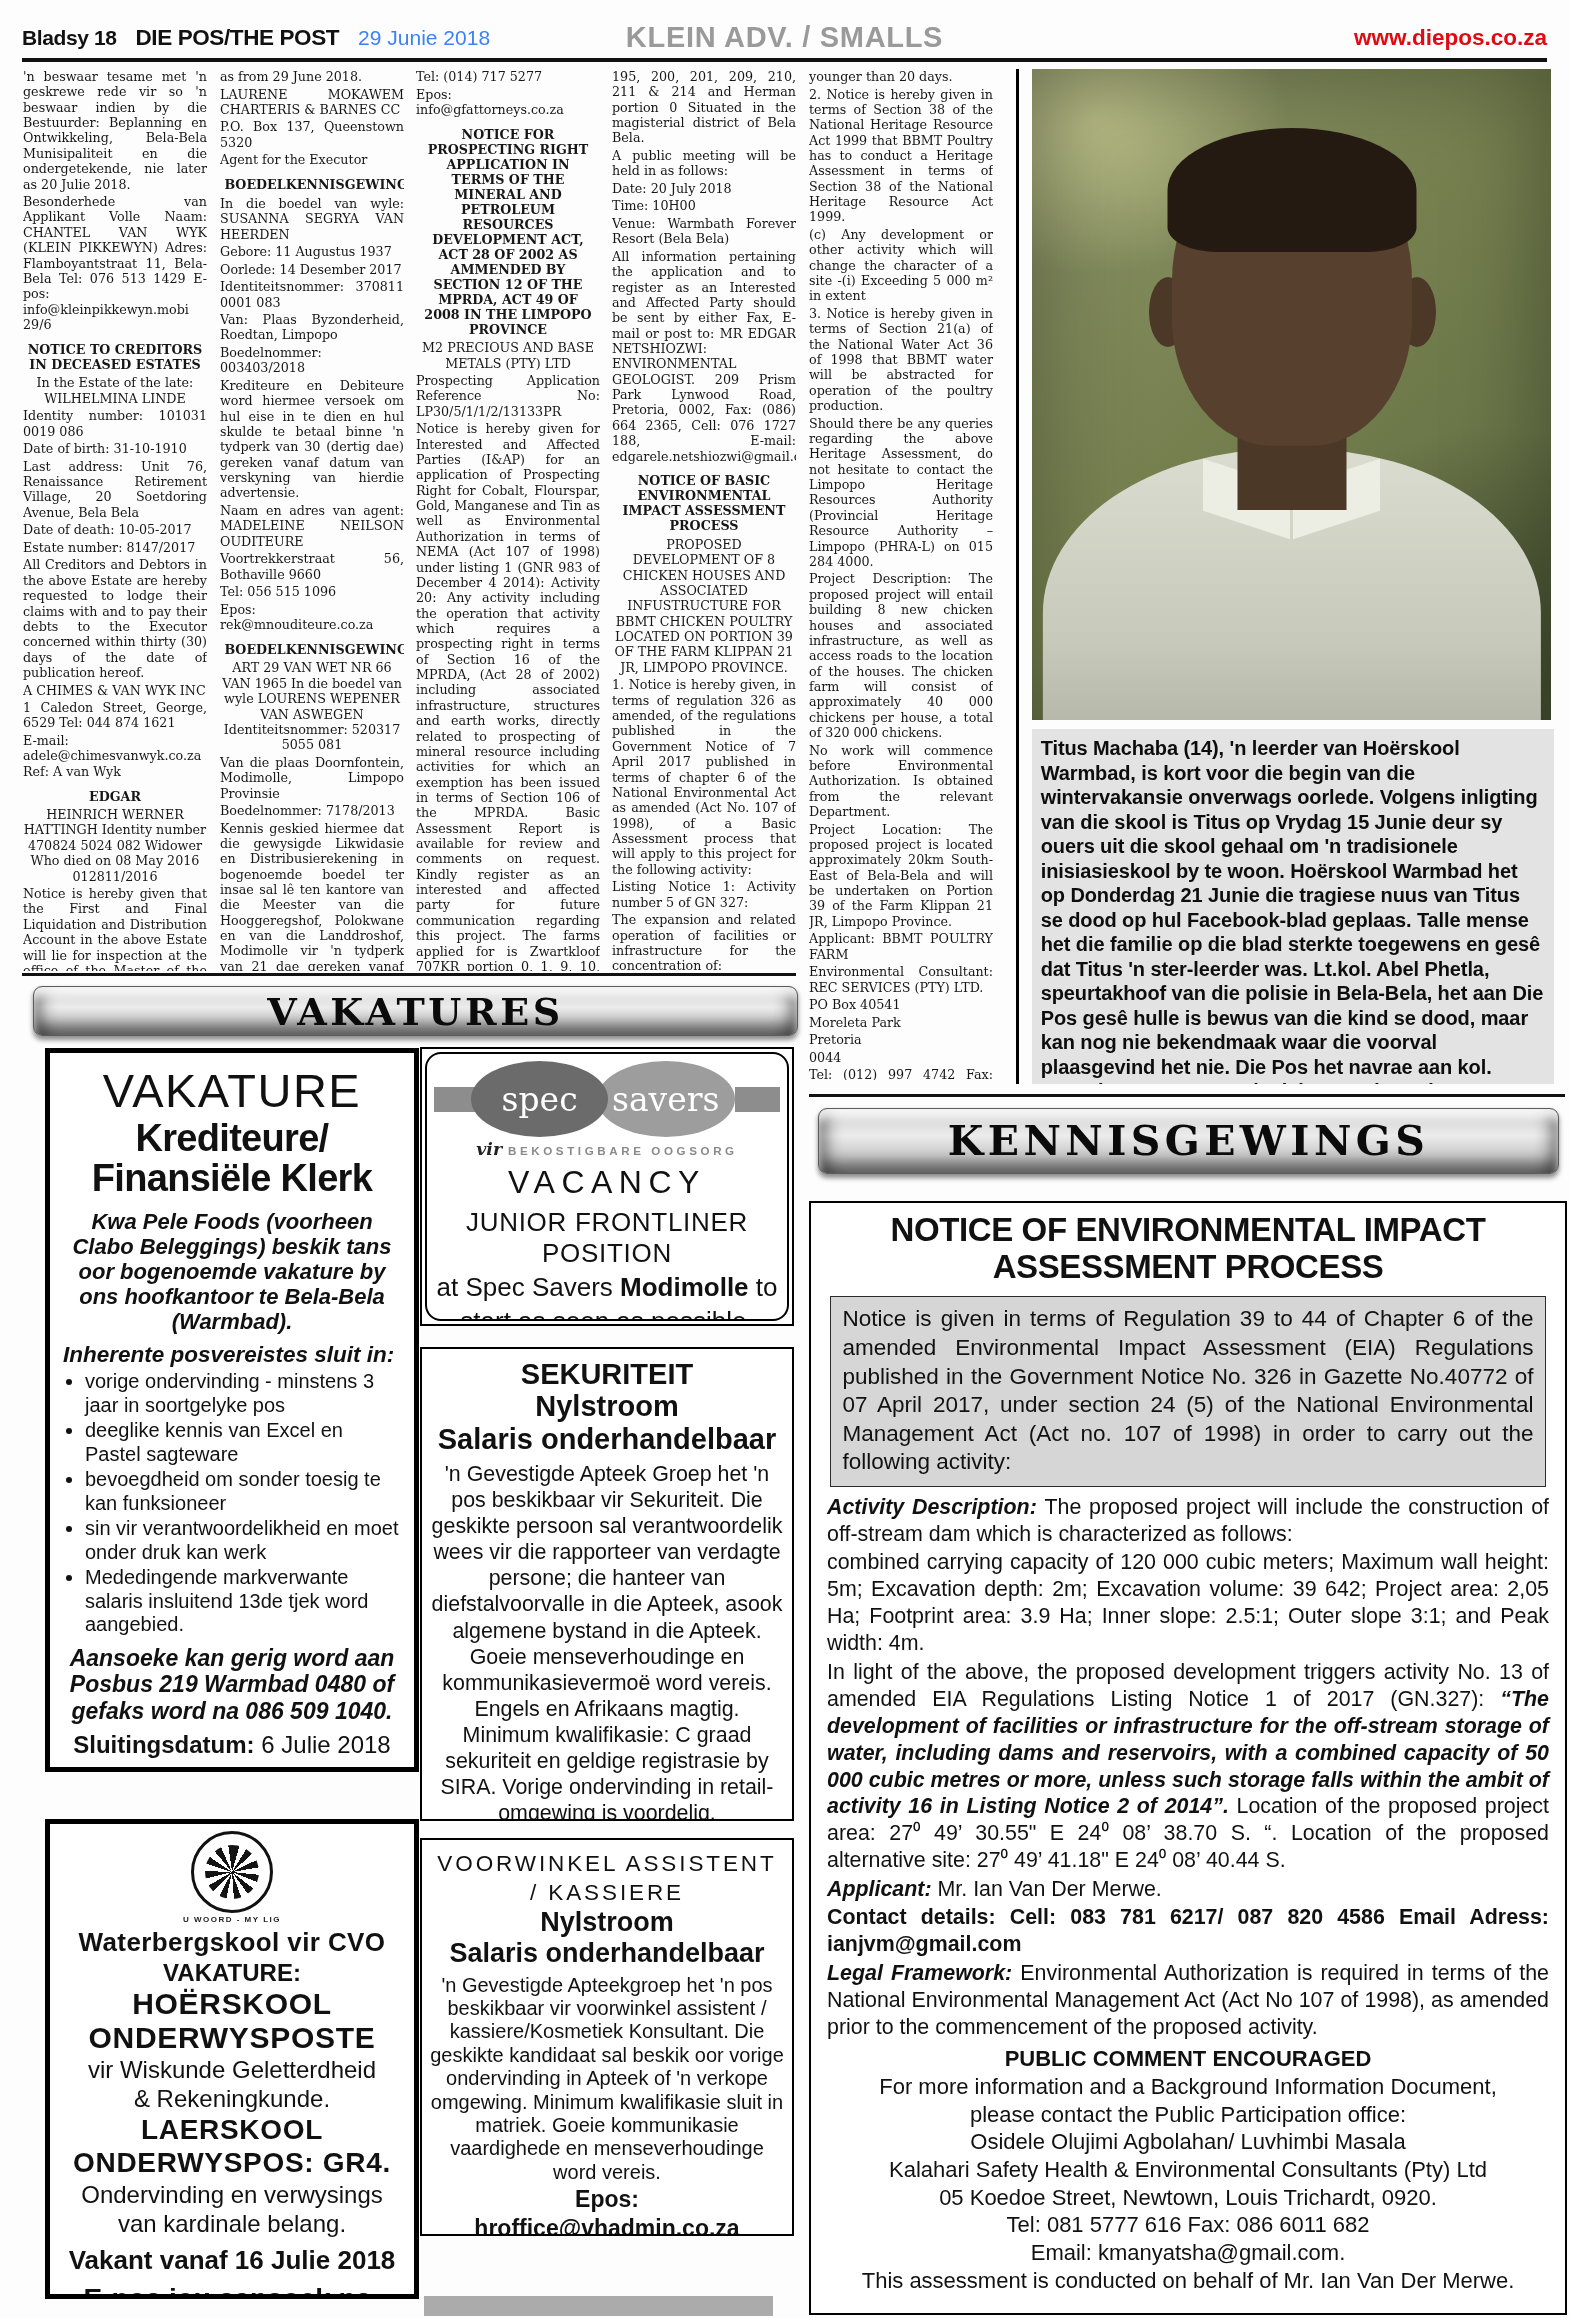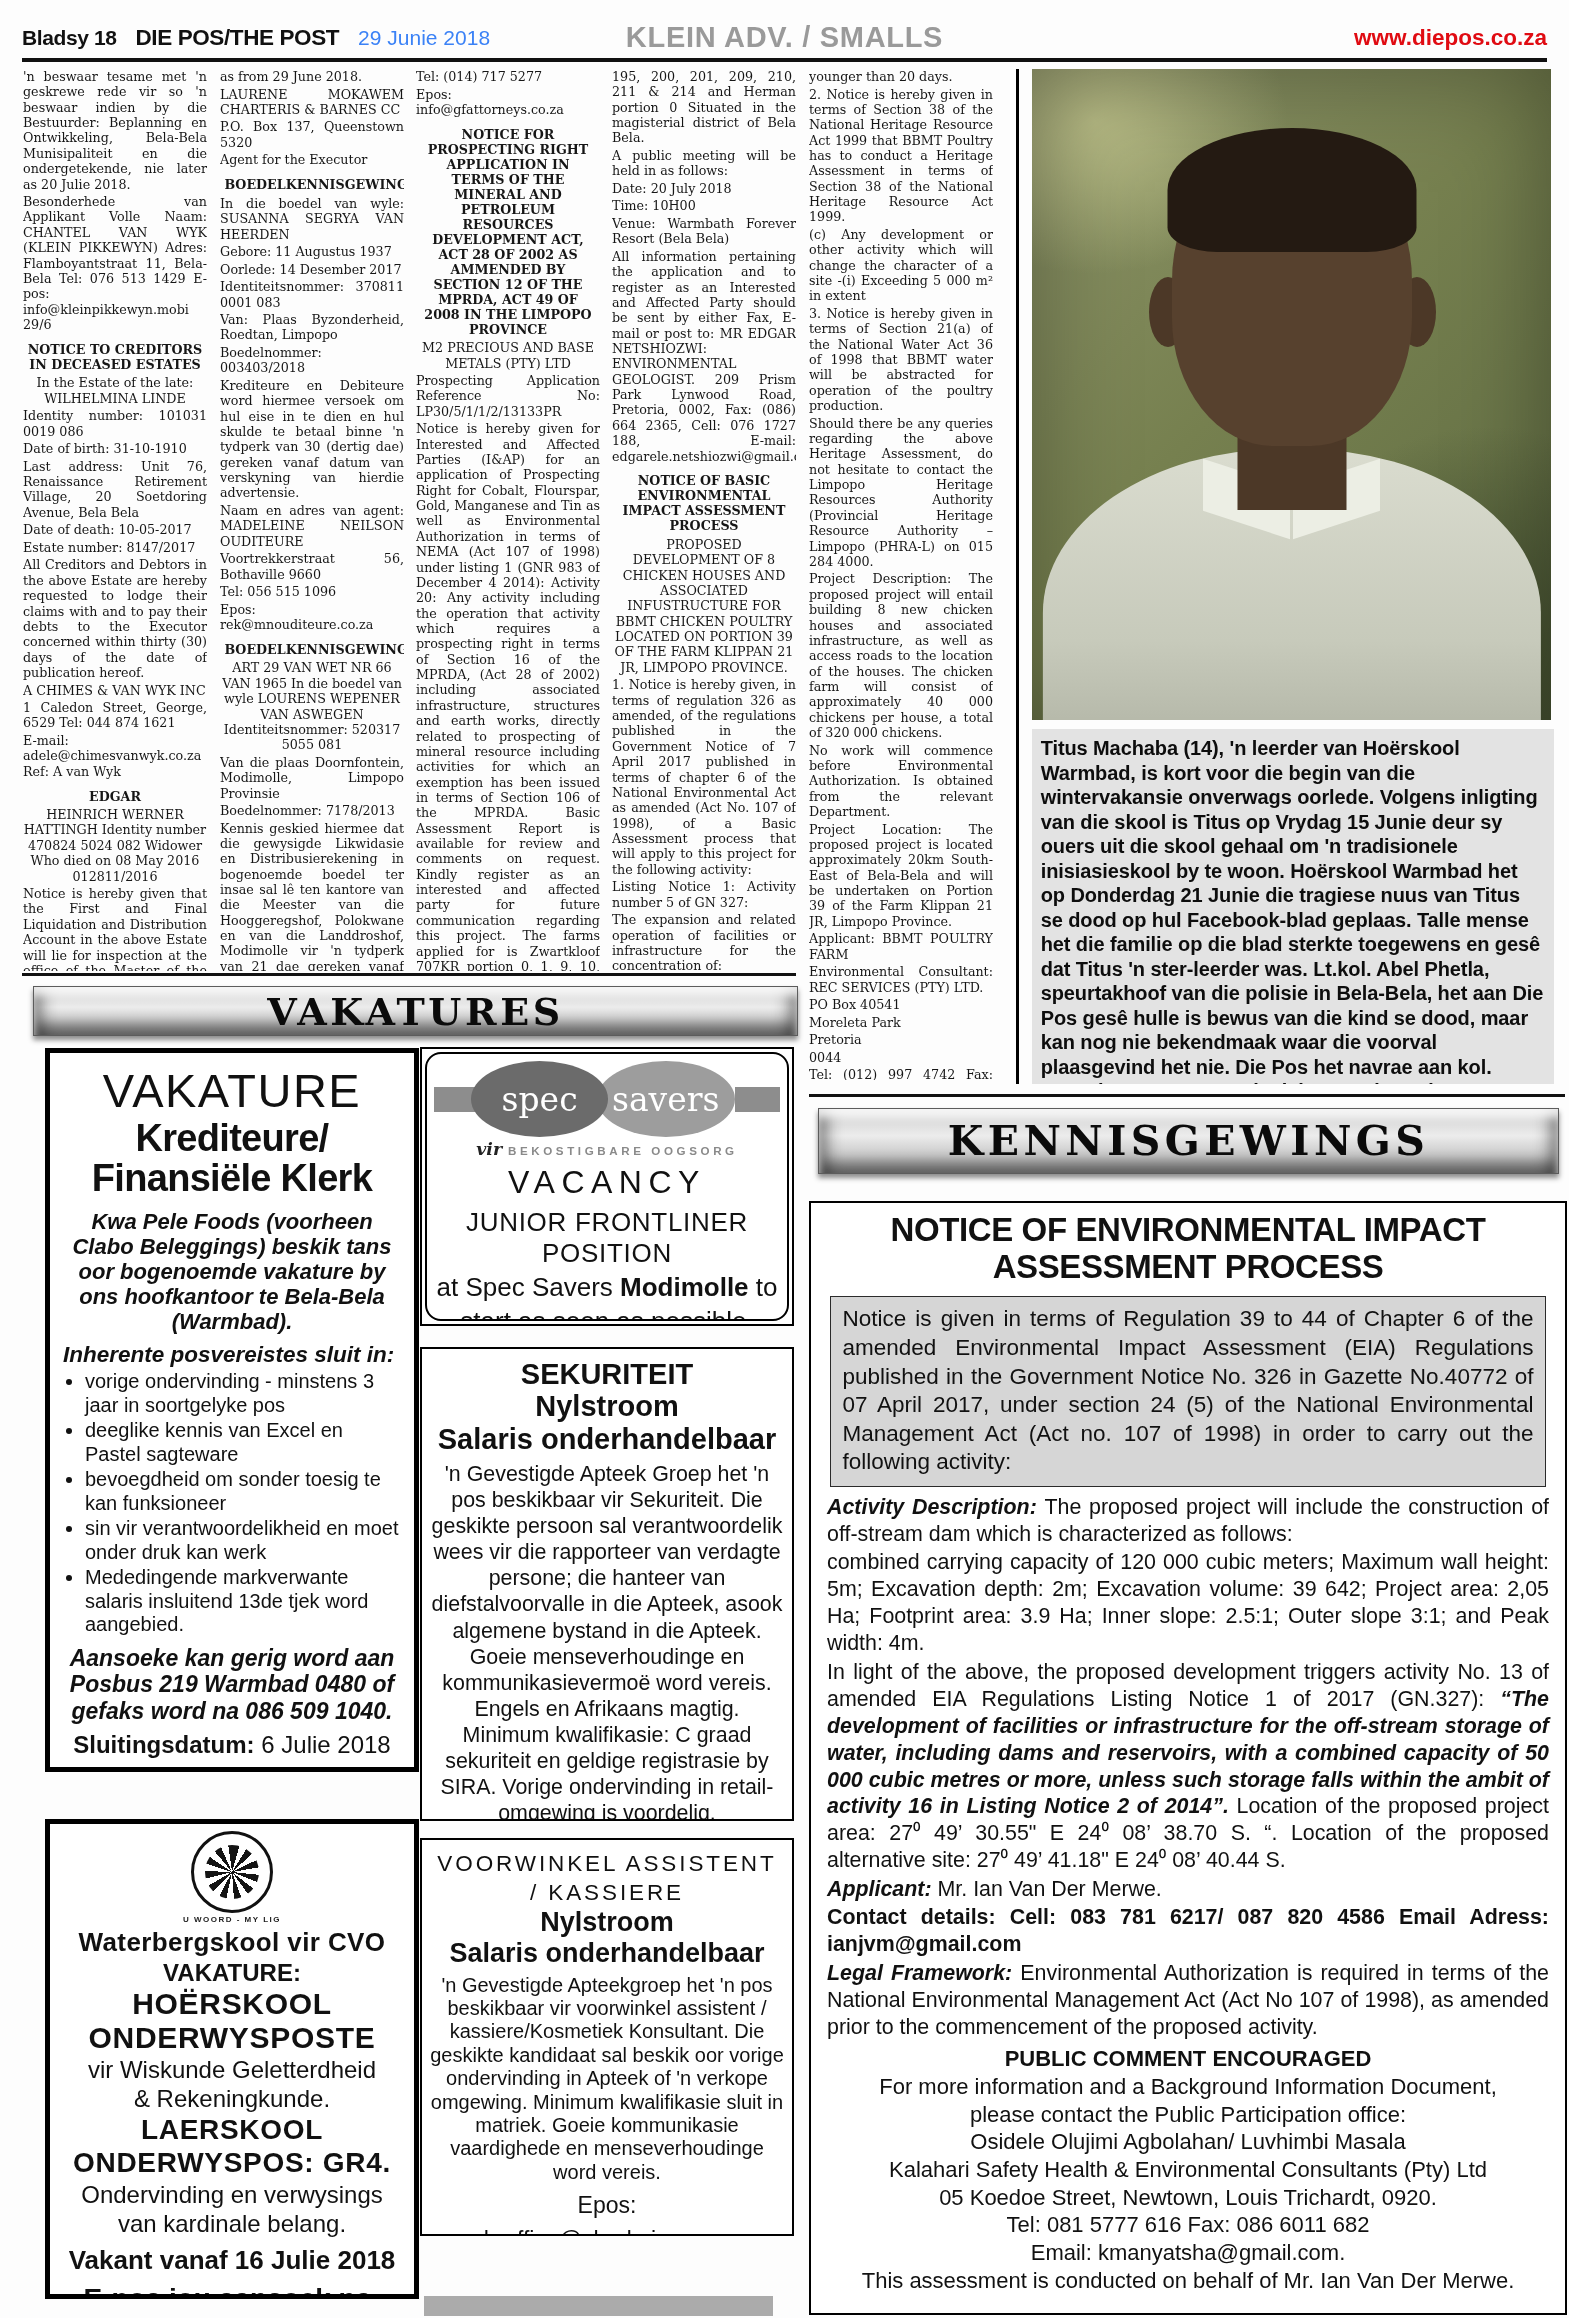--- a/index.html
+++ b/index.html
@@ -49,21 +49,21 @@
   .ph-vee{position:absolute;left:50%;bottom:33%;transform:translateX(-50%);width:0;height:0;
           border-left:26px solid transparent;border-right:26px solid transparent;border-top:44px solid #43311f;}
   
   .caption{position:absolute;left:1032px;top:729px;width:522px;height:355px;background:#e3e3e3;
            font-family:"Liberation Sans",sans-serif;font-weight:bold;font-size:20px;line-height:1.225;
            letter-spacing:-0.1px;padding:7.3px 8.7px;box-sizing:border-box;overflow:hidden;color:#0d0d0d;}
   
   .banner{position:absolute;display:flex;align-items:center;justify-content:center;
           font-family:"DejaVu Serif",serif;font-weight:bold;color:#0b0b0b;
           background:linear-gradient(180deg,#cdcdcd 0%,#ececec 42%,#a8a8a8 100%);
-          border:1.5px solid #5c5c5c;border-radius:0;
+          border:1.5px solid #5c5c5c;border-radius:9px;
           box-shadow:0 3.6px 5.1px rgba(0,0,0,.45),
                      inset 0 8.7px 8.7px rgba(255,255,255,.85),
                      inset 0 -11.6px 11.6px rgba(0,0,0,.38),
                      inset 19px 0 16px -10.2px rgba(0,0,0,.4),
                      inset -19px 0 16px -10.2px rgba(0,0,0,.4);}
   .banner-vak{left:33px;top:986px;width:763px;height:48px;font-size:38px;letter-spacing:3.6px;}
   .banner-ken{left:818px;top:1108px;width:739px;height:64px;font-size:41px;letter-spacing:4.4px;}
   
   .ad{position:absolute;background:#fff;box-sizing:border-box;font-family:"Liberation Sans",sans-serif;overflow:hidden;}
   
@@ -96,21 +96,21 @@
   .sp-line{font-size:26px;margin-top:2.9px;}
   .sp-line .b{font-weight:bold;}
   
   .ad-sek{left:420px;top:1347px;width:374px;height:474px;border:2.9px solid #000;padding:8.7px 7.3px;text-align:center;}
   .sk-h{font-size:29px;font-weight:bold;line-height:1.12;}
   .sk-body{font-size:21.4px;line-height:1.22;margin-top:5.8px;}
   .ad-voor{left:420px;top:1838px;width:374px;height:398px;border:2.9px solid #000;padding:8.7px 7.3px;text-align:center;}
   .vw-h1{font-size:22.5px;letter-spacing:2.9px;line-height:1.3;}
   .vw-h2{font-size:27px;font-weight:bold;line-height:1.15;}
   .vw-body{font-size:20px;line-height:1.17;margin-top:4.4px;}
-  .vw-mail{font-size:23px;font-weight:normal;line-height:1.18;margin-top:8px;}
+  .vw-mail{font-size:23px;font-weight:bold;line-height:1.18;margin-top:2px;}
   
   .ad-water{left:45px;top:1819px;width:374px;height:480px;border:5.1px solid #000;padding:7.3px 8.7px;text-align:center;}
   .wb-logo{width:76px;height:76px;margin:0 auto;border:3.6px solid #111;border-radius:50%;
            display:flex;align-items:center;justify-content:center;}
   .wb-disc{width:54px;height:54px;border-radius:50%;
            background:repeating-conic-gradient(#141414 0 16deg,#fff 16deg 32deg);}
   .wb-motto{font-size:8px;letter-spacing:1.5px;color:#222;margin:1.5px 0 2.9px;font-weight:bold;}
   .wb-school{font-size:26px;font-weight:bold;letter-spacing:0.4px;}
   .wb-vac{font-size:24px;font-weight:bold;margin-top:1.5px;}
   .wb-big{font-size:30px;font-weight:bold;letter-spacing:0.7px;line-height:1.12;}

